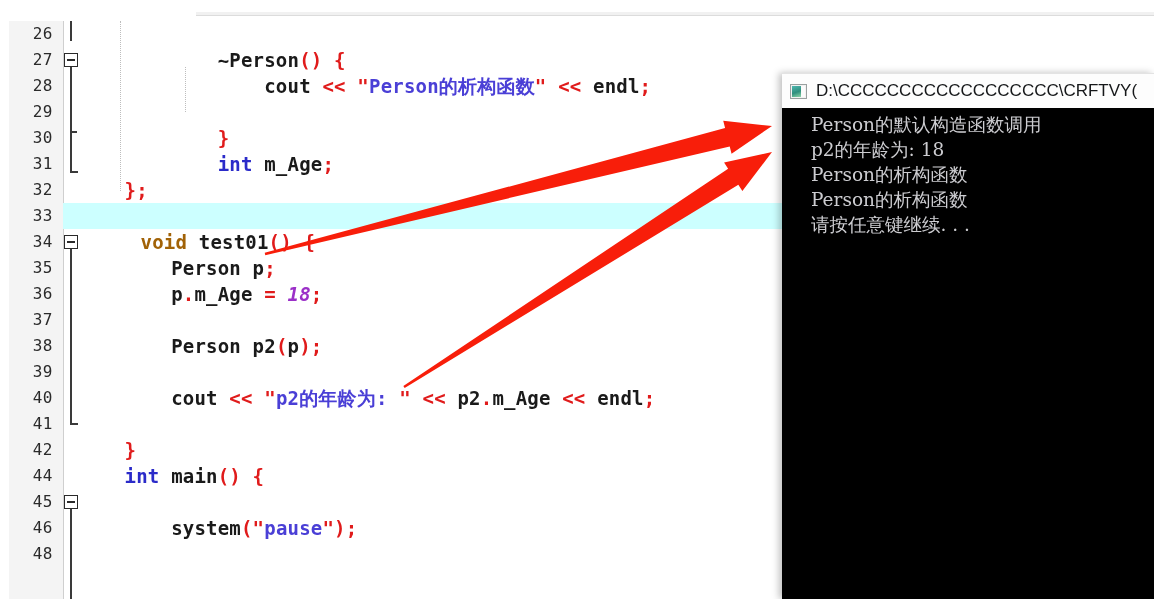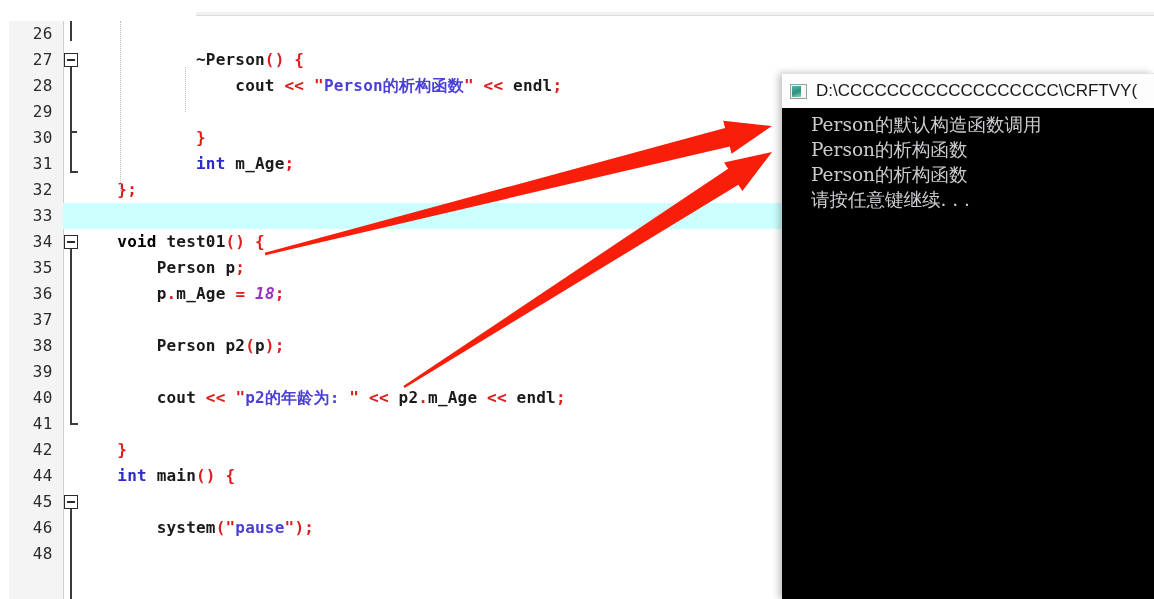--- a/index.html
+++ b/index.html
@@ -21,25 +21,25 @@
   
   .gutter{position:absolute;left:9px;top:9px;width:54px;height:590px;background:#f4f4f4;border-right:1px solid #cfcfcf;}
 
   
   .rows{position:absolute;left:0;top:9px;width:1154px;}
   .row{position:relative;height:26px;line-height:26px;white-space:pre;}
   .row.hl .hlbg{position:absolute;left:63px;top:0;width:1091px;height:26px;background:#ccffff;}
   .ln{position:absolute;left:9px;top:0;width:44px;text-align:right;
       font-family:"DejaVu Sans Mono",monospace;font-size:16px;color:#2b2b2b;letter-spacing:.5px;}
   .code{position:absolute;left:78px;top:0;font-family:"DejaVu Sans Mono",monospace;
-      font-size:16px;color:#1a1a1a;font-weight:bold;letter-spacing:.2px;}
+      font-size:19px;color:#1a1a1a;font-weight:bold;letter-spacing:.2px;}
 
   
   .kw{color:#2b2bc9;font-weight:bold;}
-  .kwv{color:#000000;font-weight:bold;}
+  .kwv{color:#a16207;font-weight:bold;margin-left:16px;}
   .pnc{color:#e01b1b;font-weight:bold;}
   .str{color:#4a3fd6;font-weight:bold;}
   .num{color:#9b30c8;font-weight:bold;font-style:italic;}
   .id{color:#1a1a1a;font-weight:bold;}
   .op{color:#e01b1b;font-weight:bold;}
   .plain{color:#1a1a1a;font-weight:normal;}
 
   
   .fold{position:absolute;left:63px;top:9px;width:15px;height:590px;}
   .fline{position:absolute;left:7px;width:2px;background:#3a3a3a;}
@@ -125,20 +125,21 @@
 <div id="console">
   <div class="c-title">
     <span class="c-ico">
         <i></i>
         <u></u>
       </span>
     <span class="c-path">D:\CCCCCCCCCCCCCCCCCC\CRFTVY(</span>
   </div>
   <div class="c-body">
       <div class="c-line">Person的默认构造函数调用</div>
+      <div class="c-line">p2的年龄为: 18</div>
       <div class="c-line">Person的析构函数</div>
       <div class="c-line">Person的析构函数</div>
       <div class="c-line">请按任意键继续. . .</div>
     </div>
 </div>
 
 <svg id="arrows" viewBox="0 0 1154 599" xmlns="http://www.w3.org/2000/svg">
     <g>
       <polygon points="265.29,255.16 729.72,146.47 731.56,153.74 772.00,126.00 723.24,120.78 725.07,128.05 264.71,252.84" fill="#f81e0a"></polygon>
     </g>

